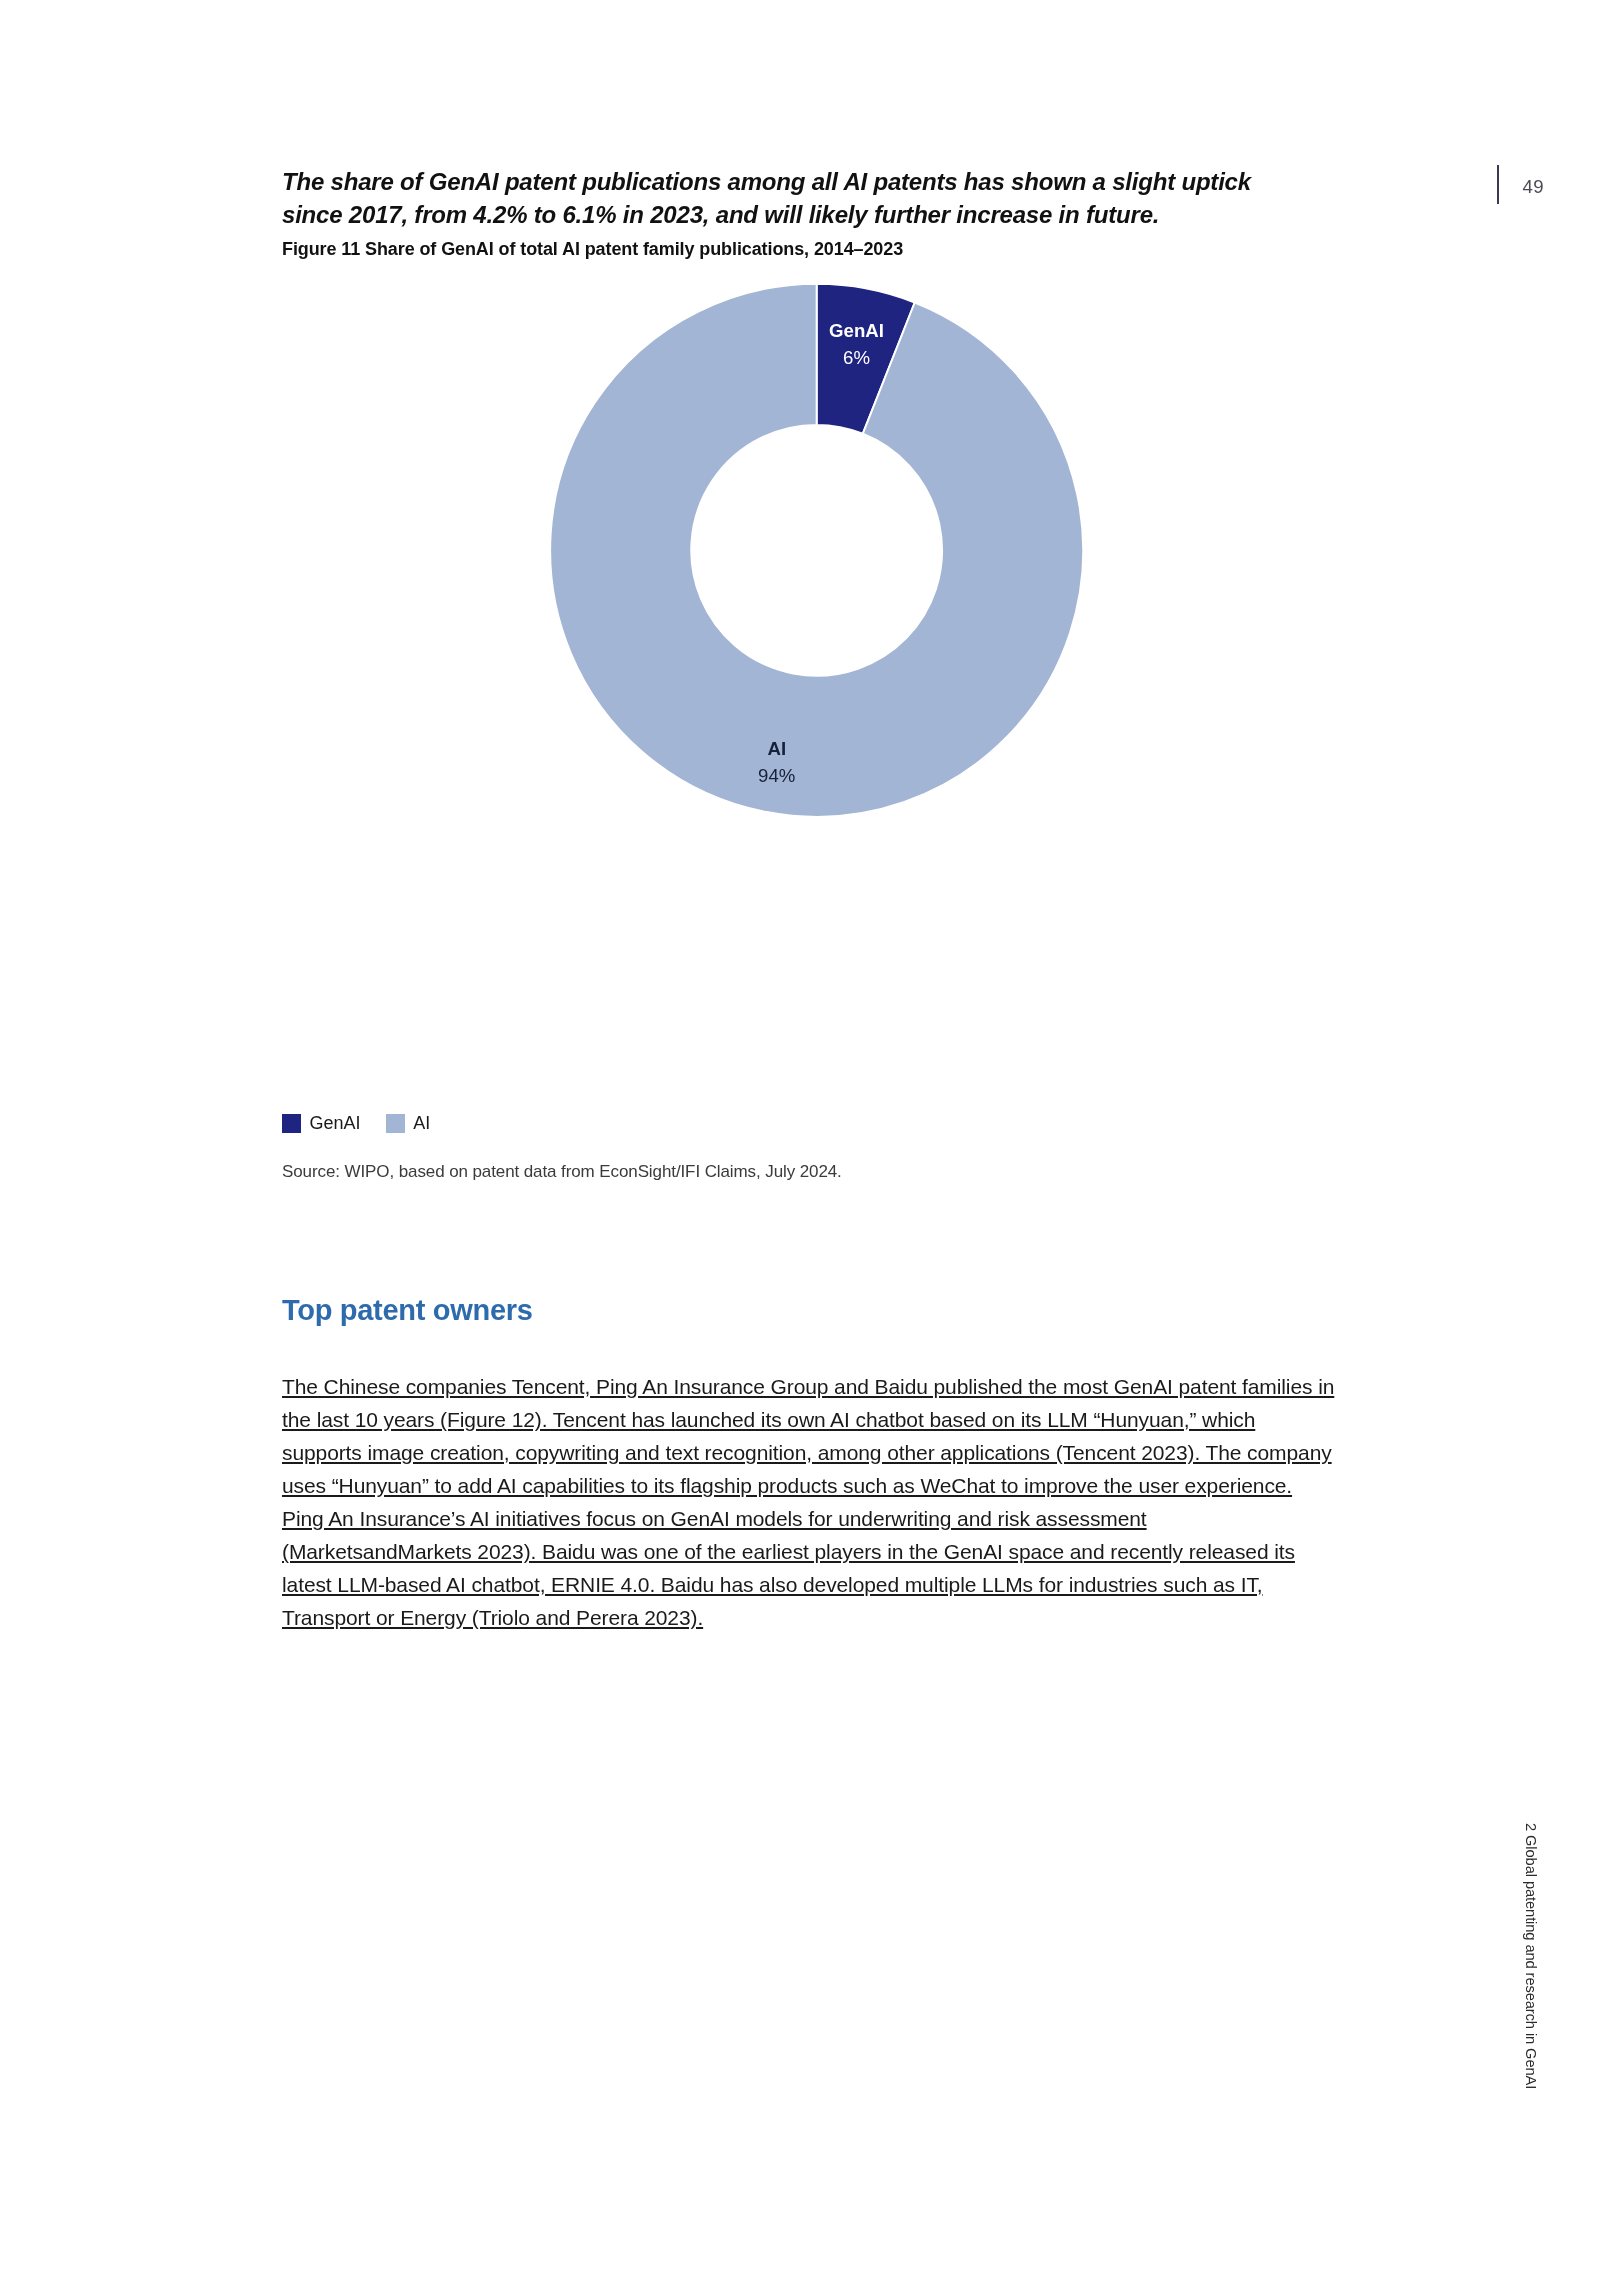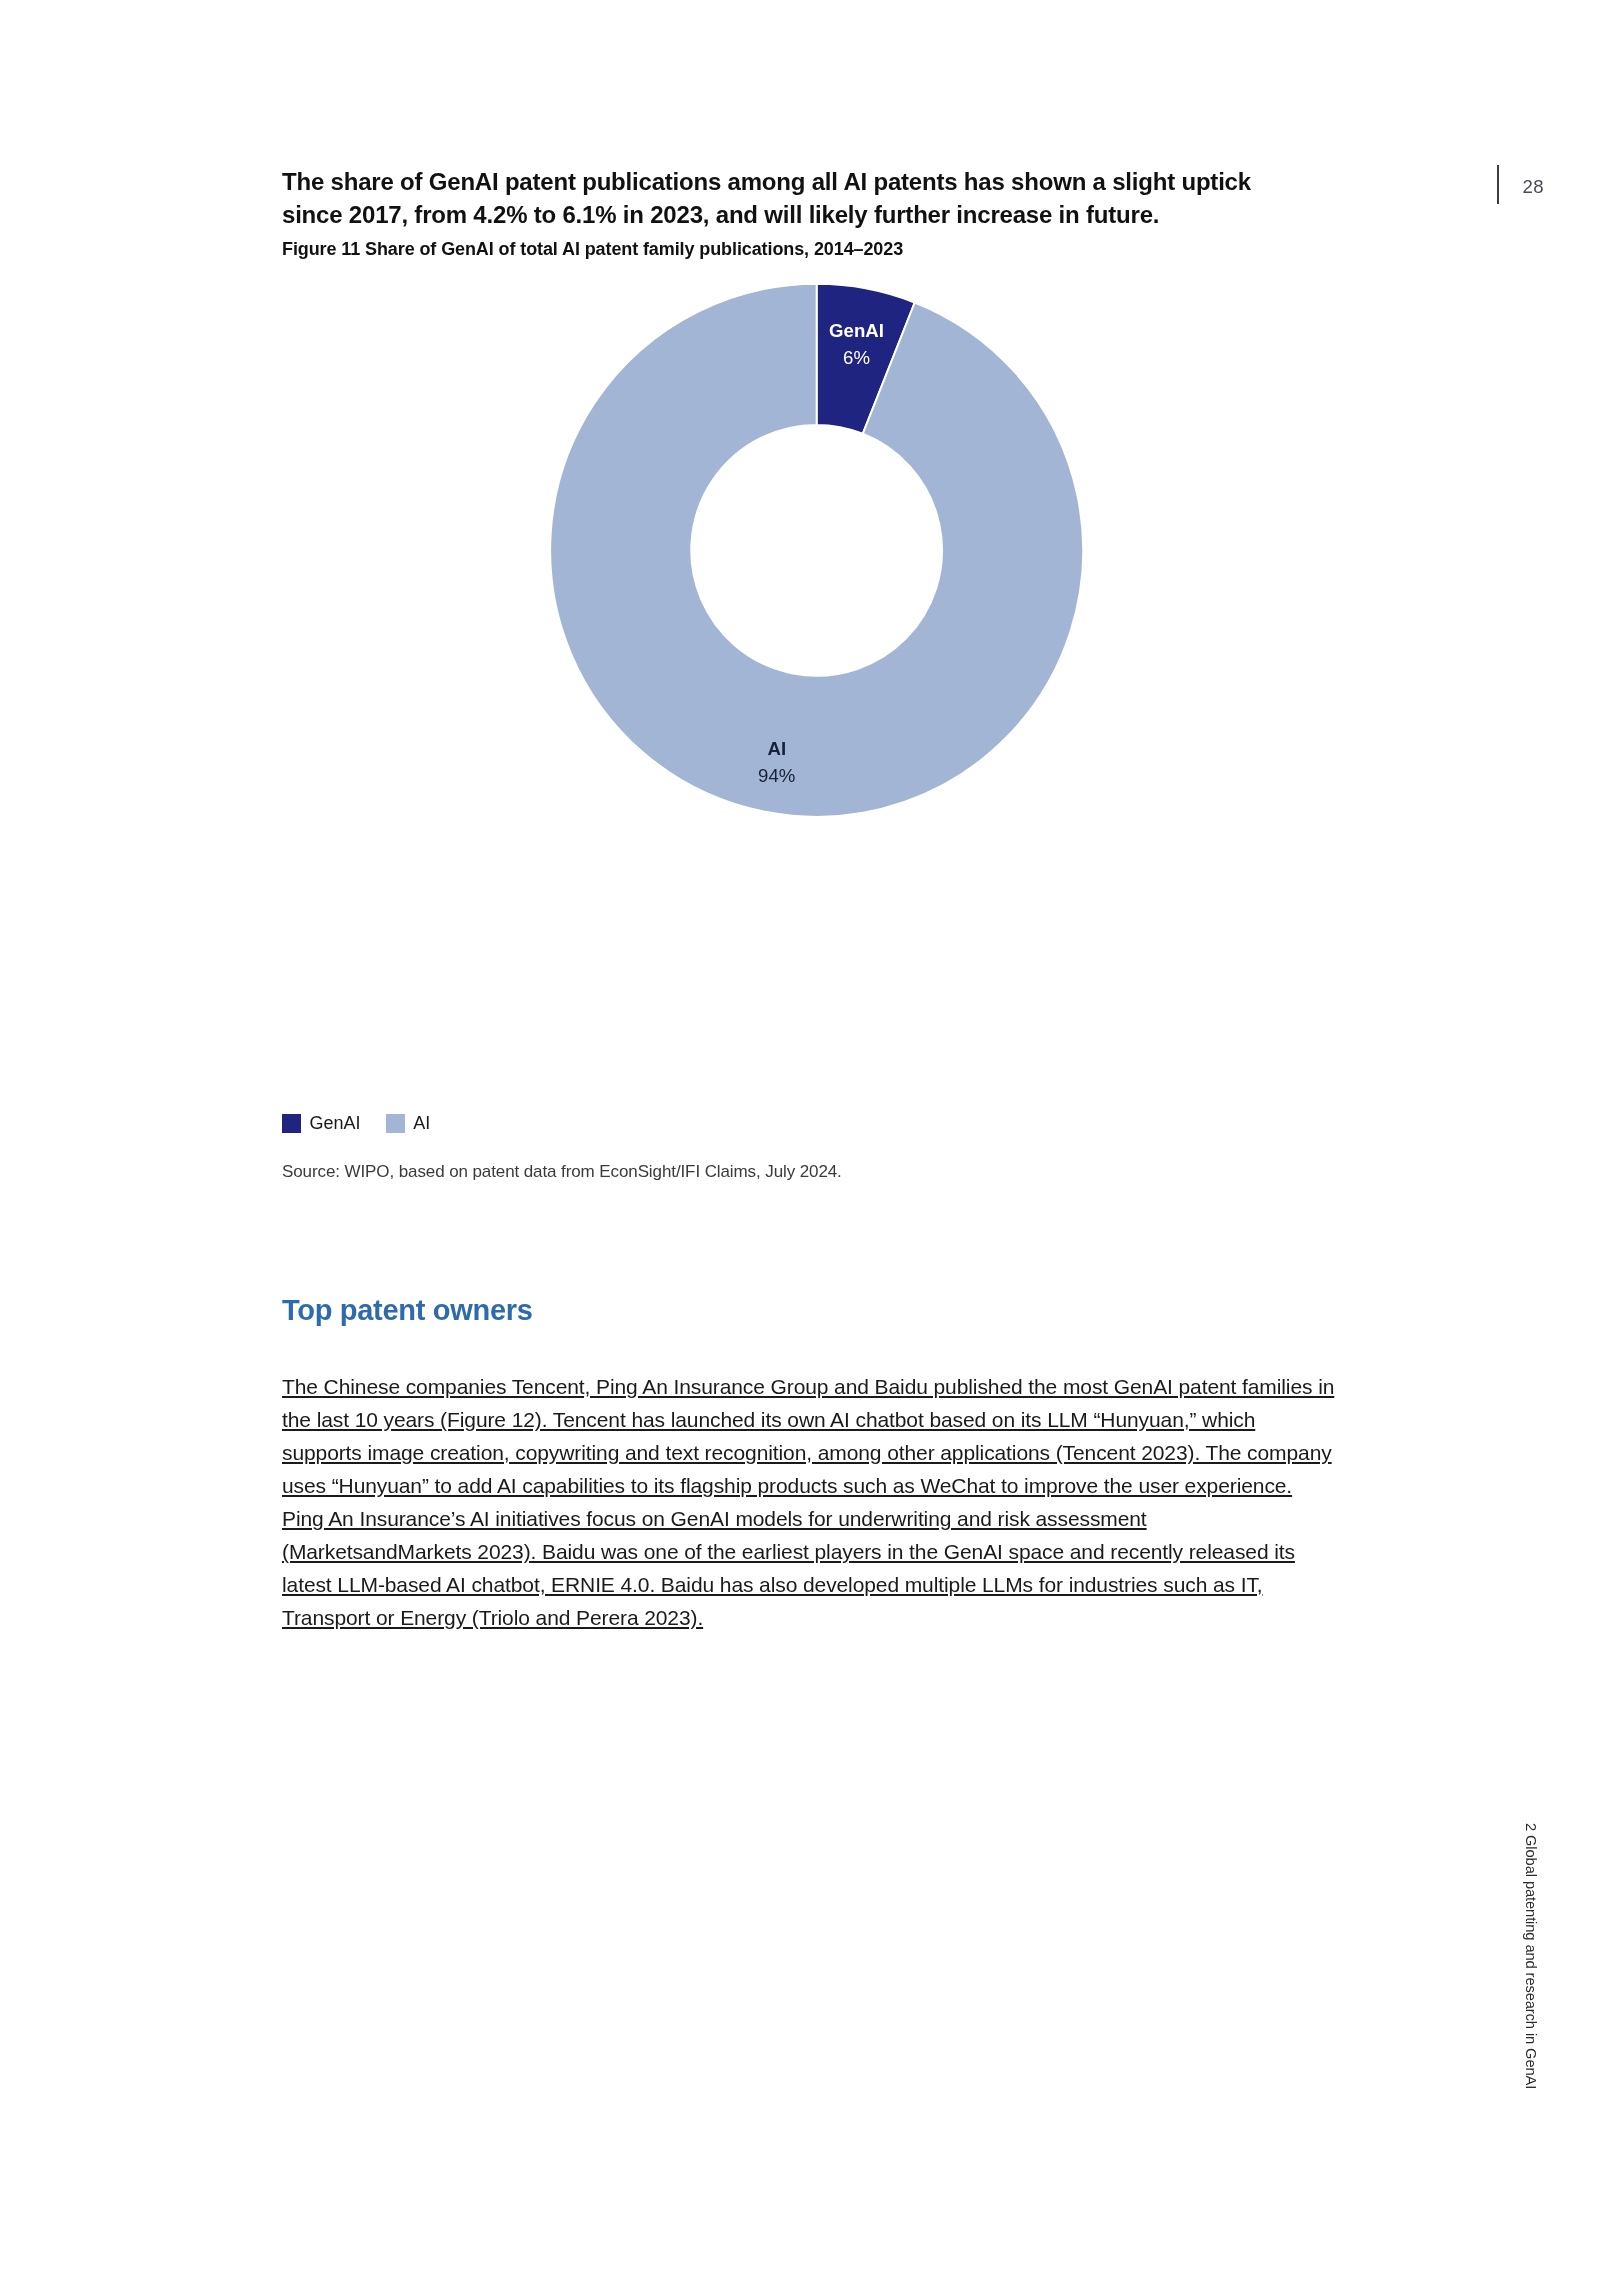--- a/index.html
+++ b/index.html
@@ -40,20 +40,21 @@
   }
 
   
   #headline {
     position: absolute;
     left: 282px;
     top: 165px;
     width: 1049px;
   }
   .lead-line {
+    font-style: italic;
     font-weight: bold;
     font-size: 24px;
     line-height: 33px;
     letter-spacing: -0.2px;
     color: #111111;
   }
   #figure-caption {
     font-weight: bold;
     font-size: 18px;
     line-height: 33px;
@@ -160,21 +161,21 @@
     font-size: 14.7px;
     letter-spacing: -0.1px;
     color: #2b2b2b;
   }
 </style>
 </head>
 <body>
 
 <div id="page-marker">
   <div id="page-rule"></div>
-  <div id="page-number">28</div>
+  <div id="page-number">49</div>
 </div>
 
 <div id="headline">
   <div class="lead-line">The share of GenAI patent publications among all AI patents has shown a slight uptick</div>
   <div class="lead-line">since 2017, from 4.2% to 6.1% in 2023, and will likely further increase in future.</div>
   <div id="figure-caption">Figure 11 Share of GenAI of total AI patent family publications, 2014–2023</div>
 </div>
 
 <div id="chart-area">
   <svg id="donut-svg" width="863" height="823" viewBox="0 0 880 840">

